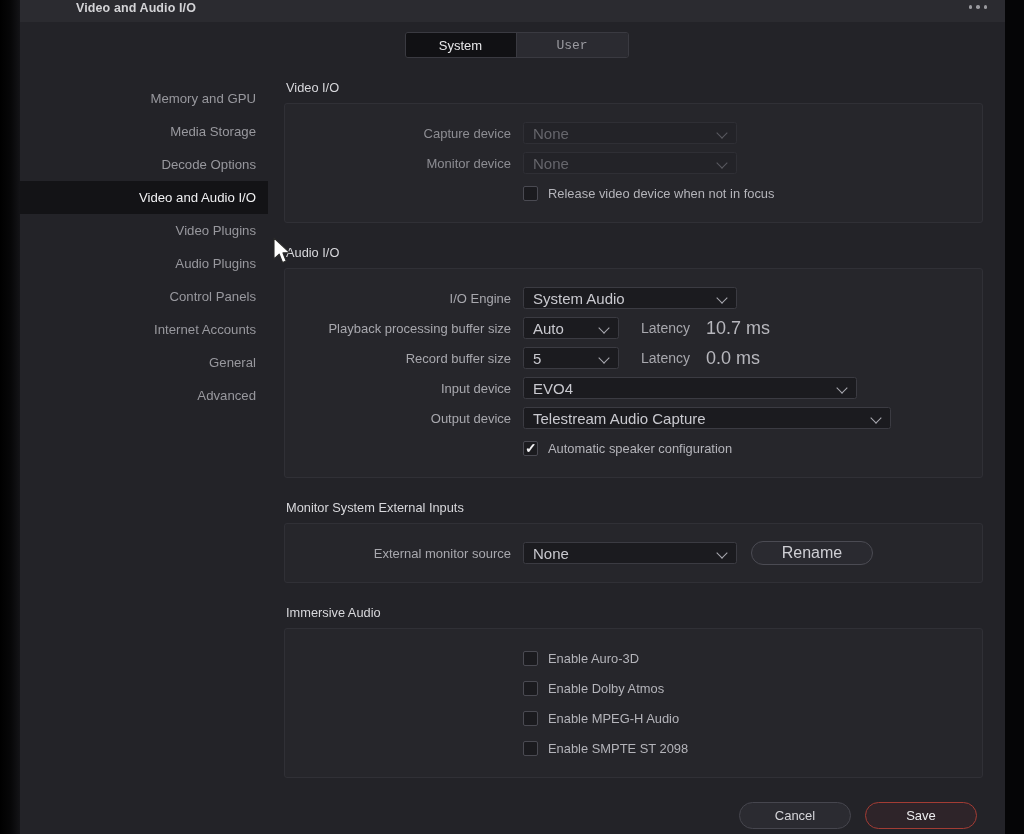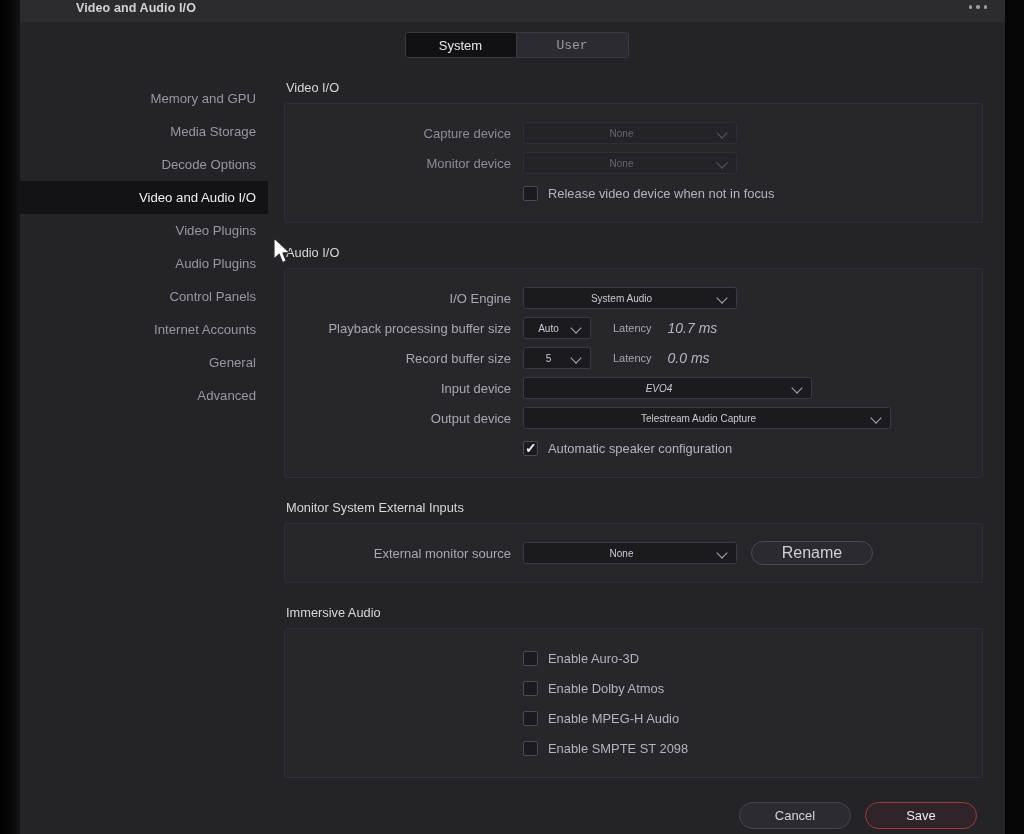--- a/index.html
+++ b/index.html
@@ -126,51 +126,50 @@
   }
   .row .lbl.dim { color: #8d8d93; }
   
   .dd {
     height: 22px;
     background: #1b1b1f;
     border: 1px solid #3b3b42;
     border-radius: 2.5px;
     display: flex; align-items: center;
     padding: 0 6px 0 9px;
-    font-size: 10px; color: #c9c9cf;
+    font-size: 15px; color: #c9c9cf;
     cursor: pointer; position: relative;
     user-select: none;
-    text-align: center;
   }
   .dd .dd-val { flex: 1 1 auto; white-space: nowrap; overflow: hidden; }
   .dd .chev {
     flex: 0 0 14px; height: 14px; margin-left: 6px;
     position: relative;
   }
   .dd .chev::before {
     content:""; position:absolute; left:2px; top:3px;
     width: 7px; height: 7px;
     border-right: 1.6px solid #a9a9b0;
     border-bottom: 1.6px solid #a9a9b0;
     transform: rotate(45deg);
   }
   .dd.disabled {
     background: #232328; border-color: #2f2f35; color: #66666c;
     cursor: default;
   }
   .dd.disabled .chev::before { border-color: #5a5a61; }
-  .dd.w-small { width: 68px; }
+  .dd.w-small { width: 96px; }
   .dd.w-med   { width: 214px; }
-  .dd.w-wide  { width: 289px; font-style: italic; }
+  .dd.w-wide  { width: 334px; }
   .dd.w-xwide { width: 368px; }
   .latency-lbl {
-    margin-left: 22px; font-size: 11px; color: #a8a8ae;
+    margin-left: 22px; font-size: 14px; color: #a8a8ae;
   }
   .latency-val {
-    margin-left: 16px; font-size: 14px; color: #b7b7bd; font-style: italic;
+    margin-left: 16px; font-size: 18px; color: #b7b7bd;
   }
   
   .cb-row {
     display: flex; align-items: center; height: 30px;
   }
   .cb-row .spacer { width: 238px; flex: 0 0 238px; }
   .cb {
     width: 15px; height: 15px; flex: 0 0 15px;
     border: 1px solid #4a4a52;
     border-radius: 2px;

